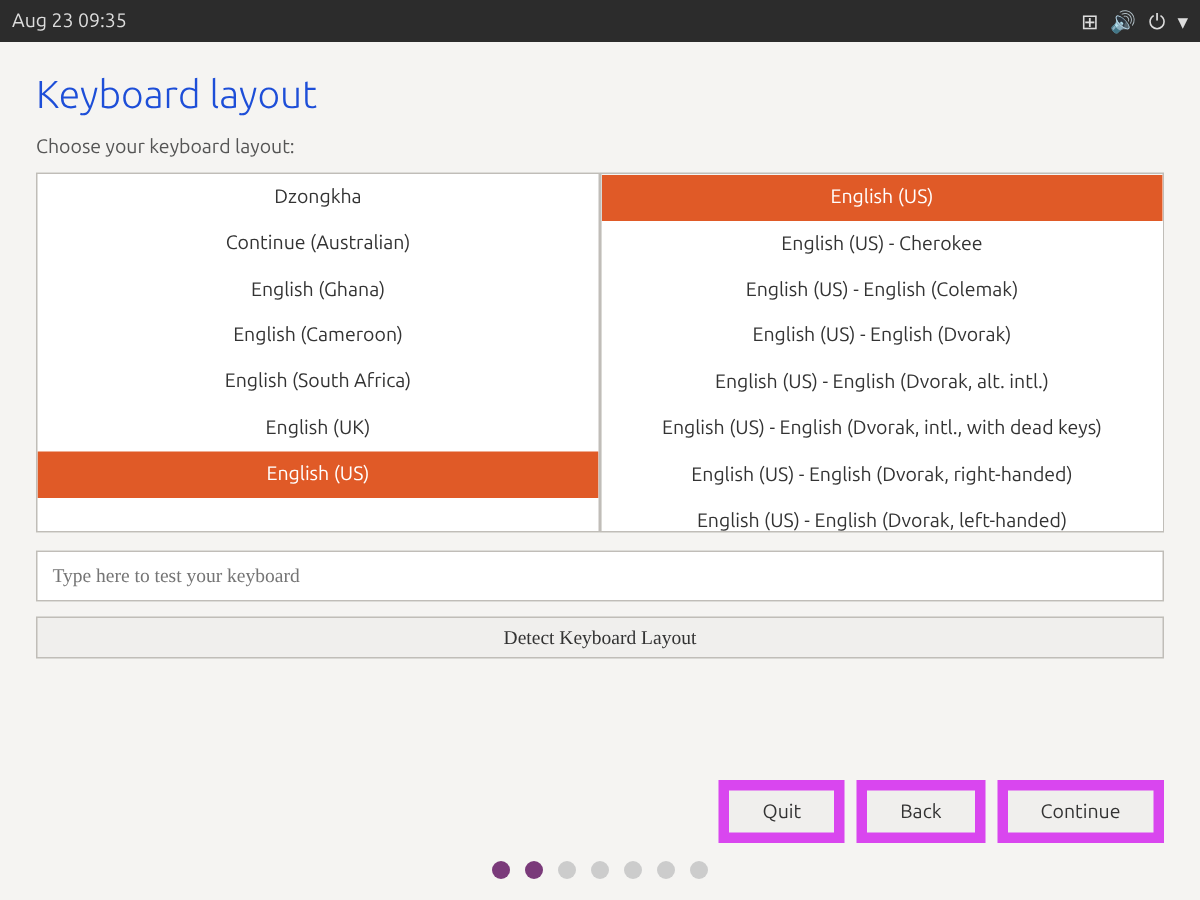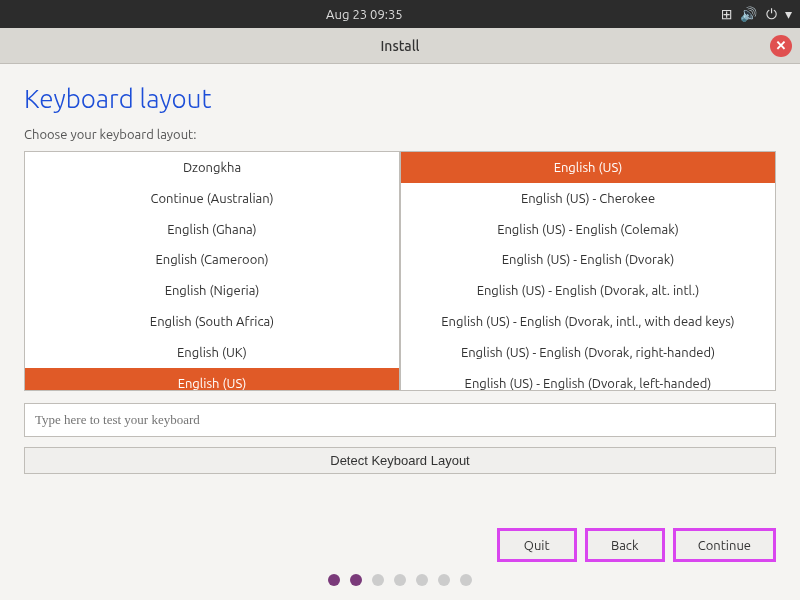--- a/index.html
+++ b/index.html
@@ -16,21 +16,21 @@
     .topbar {
       height: 28px;
       background: #2c2c2c;
       display: flex;
       align-items: center;
       justify-content: space-between;
       padding: 0 8px;
       color: #ddd;
       font-size: 13px;
     }
-    .topbar-center { flex: 1; text-align: center; }
+    .topbar-center { flex: 1; text-align: left; }
     .topbar-right { display: flex; align-items: center; gap: 8px; font-size: 12px; }
     .topbar-icon { font-size: 14px; cursor: pointer; }
 
     
     .window {
       width: 800px;
       height: 572px;
       background: #f5f4f2;
       display: flex;
       flex-direction: column;
@@ -134,42 +134,42 @@
 
     
     .detect-btn {
       margin-top: 10px;
       padding: 5px 14px;
       background: #f0efed;
       border: 1px solid #c0bdb8;
       font-size: 13px;
       cursor: pointer;
       color: #333;
-      font-family: Liberation Sans, sans-serif;
+      font-family: Liberation Serif, serif;
     }
 
     
     .bottom-area {
       padding: 12px 24px 14px 24px;
       display: flex;
       flex-direction: column;
       align-items: center;
       gap: 12px;
     }
 
     .nav-buttons {
       width: 100%;
       display: flex;
       justify-content: flex-end;
       gap: 8px;
     }
 
     .nav-btn {
       padding: 7px 22px;
-      border: 3px solid #d946ef;
+      border: 7px solid #d946ef;
       background: #f0efed;
       font-size: 13px;
       cursor: pointer;
       color: #333;
       font-family: inherit;
       min-width: 80px;
     }
 
     
     .dots {
@@ -199,37 +199,32 @@
   <div class="topbar-right">
     <span class="topbar-icon">⊞</span>
     <span class="topbar-icon">🔊</span>
     <span class="topbar-icon">⏻</span>
     <span class="topbar-icon">▾</span>
   </div>
 </div>
 
 <div class="window">
 
-  <div class="titlebar">
-    <span class="titlebar-title">Install</span>
-    <div class="titlebar-close">✕</div>
-  </div>
 
   <div class="content">
     <div class="page-title">Keyboard layout</div>
     <div class="subtitle">Choose your keyboard layout:</div>
 
     <div class="lists-area">
 
       <div class="list-panel" id="left-list">
           <div class="list-item">Dzongkha</div>
           <div class="list-item">Continue (Australian)</div>
           <div class="list-item">English (Ghana)</div>
           <div class="list-item">English (Cameroon)</div>
-          <div class="list-item">English (Nigeria)</div>
           <div class="list-item">English (South Africa)</div>
           <div class="list-item">English (UK)</div>
           <div class="list-item selected">English (US)</div>
         </div>
 
       <div class="list-panel" id="right-list">
           <div class="list-item selected">English (US)</div>
           <div class="list-item">English (US) - Cherokee</div>
           <div class="list-item">English (US) - English (Colemak)</div>
           <div class="list-item">English (US) - English (Dvorak)</div>

